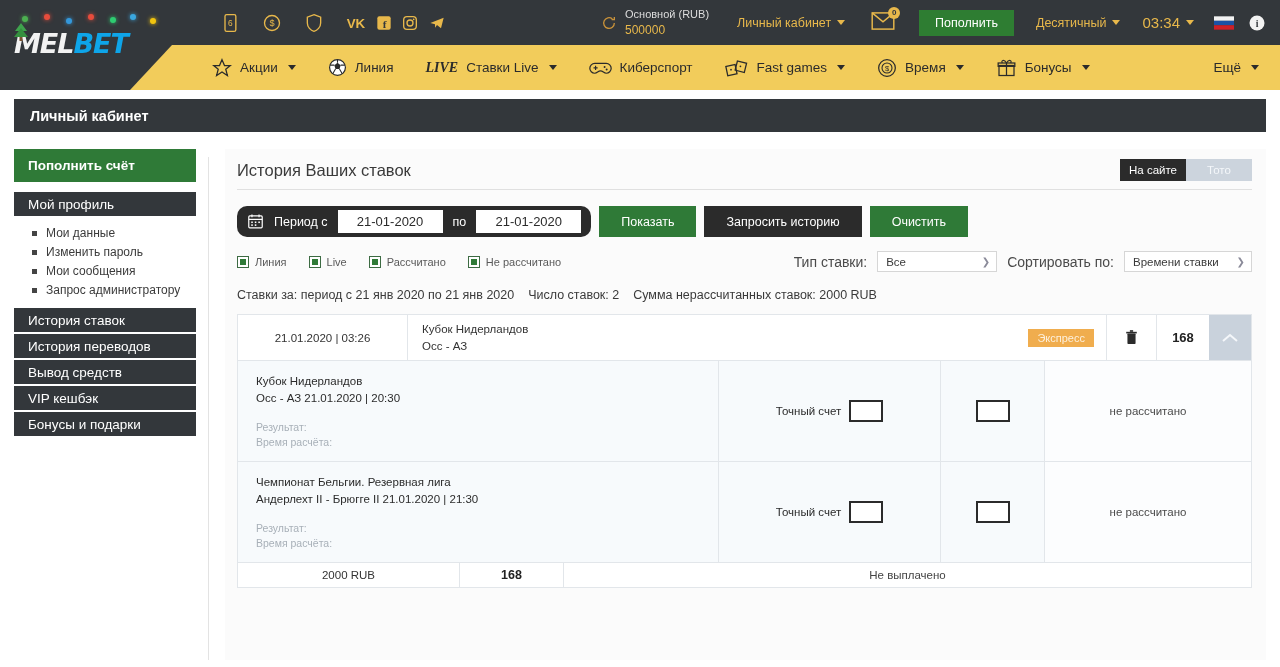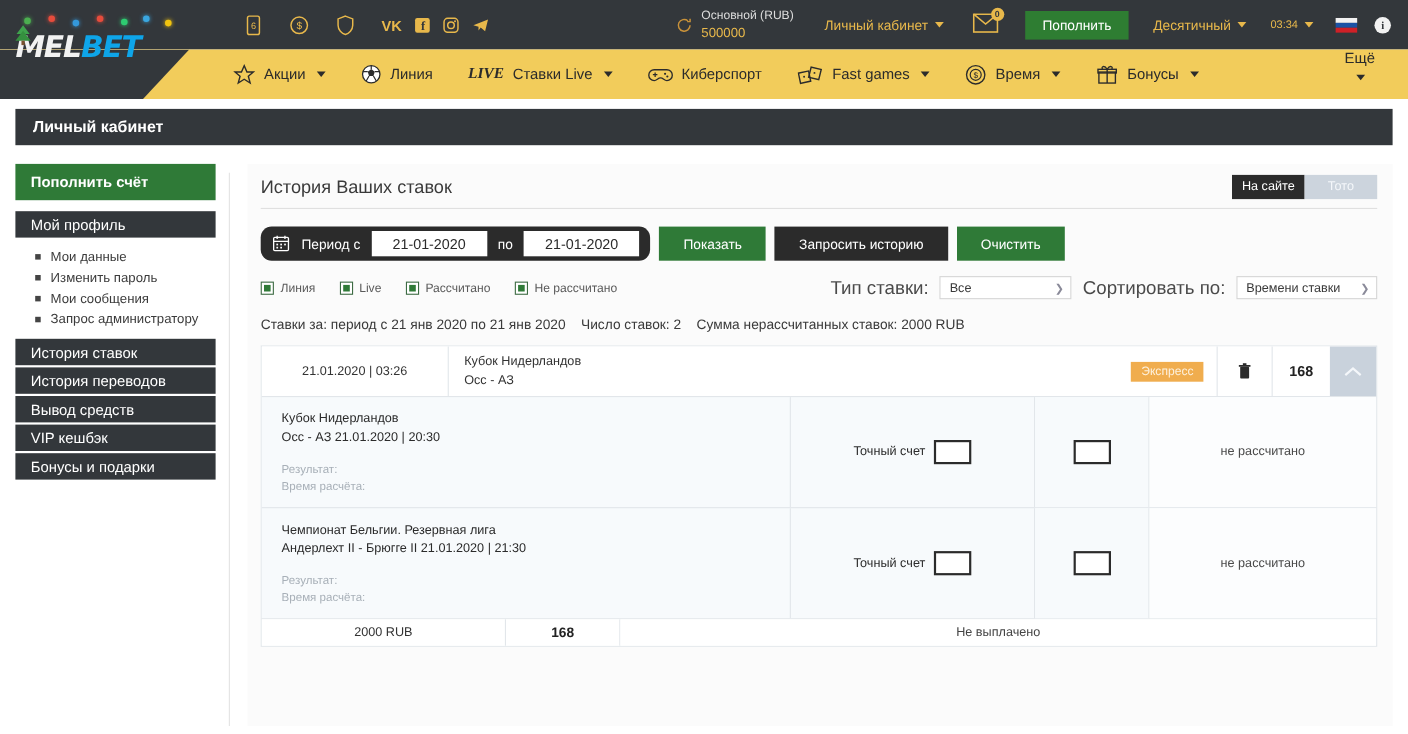--- a/index.html
+++ b/index.html
@@ -69,21 +69,21 @@
     border-radius: 50%; width: 12px; height: 12px;
     font-size: 8px; line-height: 12px; text-align: center; font-weight: bold;
   }
   .deposit-btn {
     margin-left: 24px;
     background: #2e7d32; color: #fff;
     border: none; padding: 6px 16px;
     font-size: 12.5px; font-family: inherit; cursor: pointer;
   }
   .odds-sel { margin-left: 22px; }
-  .clock { margin-left: 22px; font-size: 10px; display:flex; align-items:center; gap:6px; }
+  .clock { margin-left: 22px; font-size: 15px; display:flex; align-items:center; gap:6px; }
   .flag { margin-left: 20px; width: 20px; height: 14px; display: block; }
   .info-ic { margin-left: 14px; margin-right: 14px; }
 
   
   .navbar {
     position: relative;
     height: 45px;
     background: #f2cc5b;
     display: flex; align-items: center;
     padding-left: 196px;
@@ -94,21 +94,21 @@
     background: #33373b;
     clip-path: polygon(0 0, 172px 0, 130px 45px, 0 45px);
   }
   .nav-item {
     display: flex; align-items: center; gap: 8px;
     padding: 0 16px; height: 45px; cursor: pointer; white-space: nowrap;
   }
   .nav-item .lbl { font-size: 13.5px; }
   .nav-caret { width:0;height:0;border-left:4px solid transparent;border-right:4px solid transparent;border-top:5px solid #2b2b2b; margin-left:2px; }
   .live-tag { font-style: italic; font-weight: bold; font-size: 14px; font-family: "Liberation Serif", serif; }
-  .nav-more { margin-left: auto; padding-right: 30px; flex-direction: column; }
+  .nav-more { margin-left: auto; padding-right: 21px; }
 
   
   .page-strip { background: #fff; padding: 9px 14px 9px 14px; }
   .page-title-bar {
     background: #33373b; color: #fff;
     height: 33px; display: flex; align-items: center;
     padding-left: 16px; font-size: 14.5px; font-weight: bold;
   }
 
   
@@ -168,21 +168,21 @@
   .check-row { display: flex; align-items: center; margin-top: 14px; }
   .chk { display: flex; align-items: center; gap: 6px; margin-right: 22px; cursor: pointer; }
   .chk .box {
     width: 12px; height: 12px; border: 1px solid #3d6b43; background: #fff;
     display: flex; align-items: center; justify-content: center;
   }
   .chk .box i { width: 6px; height: 6px; background: #2f7a37; display:block; }
   .chk .lbl { font-size: 11px; color: #5a5a5a; }
 
   .selects { margin-left: auto; display: flex; align-items: center; gap: 10px; }
-  .sel-lbl { font-size: 17px; color: #4a4a4a; }
+  .sel-lbl { font-size: 14px; color: #4a4a4a; }
   .sel-box {
     border: 1px solid #d6d6d6; background: #fff; height: 21px;
     display: flex; align-items: center; padding: 0 6px 0 8px;
     font-size: 11.5px; color: #3a3a3a; cursor: pointer;
   }
   .sel-box .v { flex: 1; }
   .sel-chev { margin-left: 8px; color: #8a8a99; font-size: 10px; }
 
   
   .summary { margin-top: 16px; font-size: 12.5px; color: #3a3a3a; display: flex; gap: 14px; }

